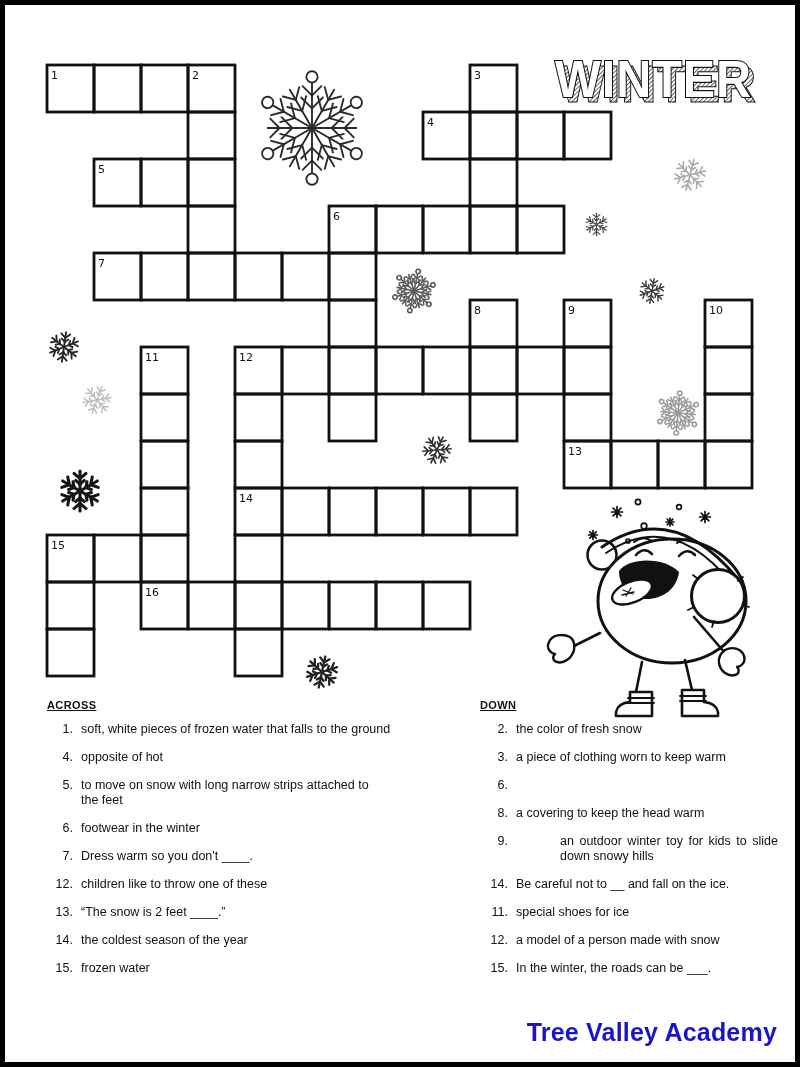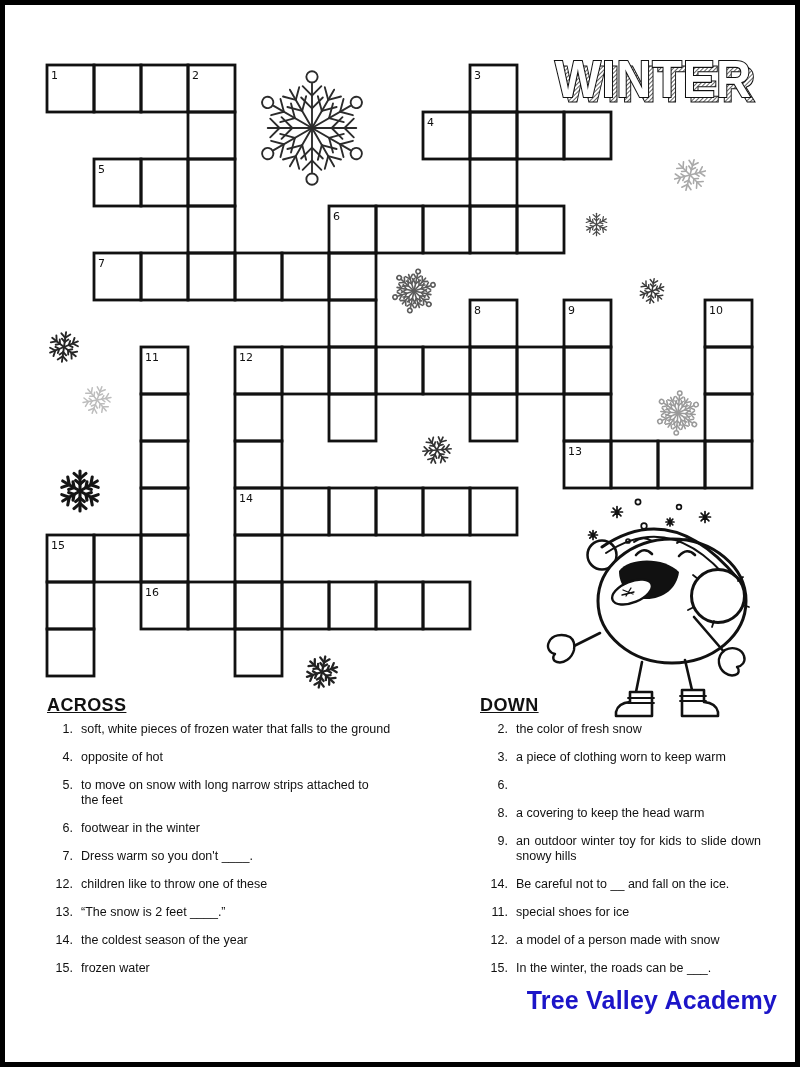--- a/index.html
+++ b/index.html
@@ -15,34 +15,34 @@
   .title-shadow{fill:url(#hatch); stroke:#111; stroke-width:1px;
     font-family:"Liberation Sans",sans-serif; font-weight:bold; letter-spacing:1px;}
 
   .grid-svg{position:absolute; left:0; top:0; width:800px; height:700px;}
   .grid-svg text{font-family:"DejaVu Sans",sans-serif; font-size:11px; fill:#111;}
 
   .flake{position:absolute; fill:none; stroke:currentColor; stroke-linecap:round;}
   .snowman-svg{position:absolute; left:542px; top:495px; width:240px; height:235px;}
 
   .clue-col{position:absolute; font-size:12.5px; line-height:15px;}
-  .clue-header{font-size:18px; font-weight:bold; text-decoration:underline;
+  .clue-header{font-size:11px; font-weight:bold; text-decoration:underline;
     letter-spacing:.4px; margin:0 0 9px 2px;}
   .clue{display:flex; margin-bottom:13px;}
   .cnum{flex:0 0 28px; text-align:right; margin-right:8px; white-space:nowrap;}
   .ctext{white-space:pre-line;}
   #across-col{left:45px; top:698px; width:420px;}
   #down-col{left:478px; top:698px; width:300px;}
   #across-col .ctext{width:372px;}
   #down-col .cnum{flex-basis:30px;}
   #down-col .ctext{width:258px;}
-  #down-col .clue.justify .ctext{width:245px; text-align:justify;}
+  #down-col .clue.justify .ctext{width:245px; text-align:justify;margin-left:44px;}
 
   .footer-brand{
-    position:absolute; left:505px; top:986px; width:272px; text-align:right;
+    position:absolute; left:505px; top:1018px; width:272px; text-align:right;
     font-size:25px; font-weight:bold; color:#1c15c8; letter-spacing:.2px;
   }
 </style>
 </head>
 <body>
 
 <div class="page">
   <div class="page-frame"></div>
 
   <svg width="0" height="0" style="position:absolute" aria-hidden="true">

